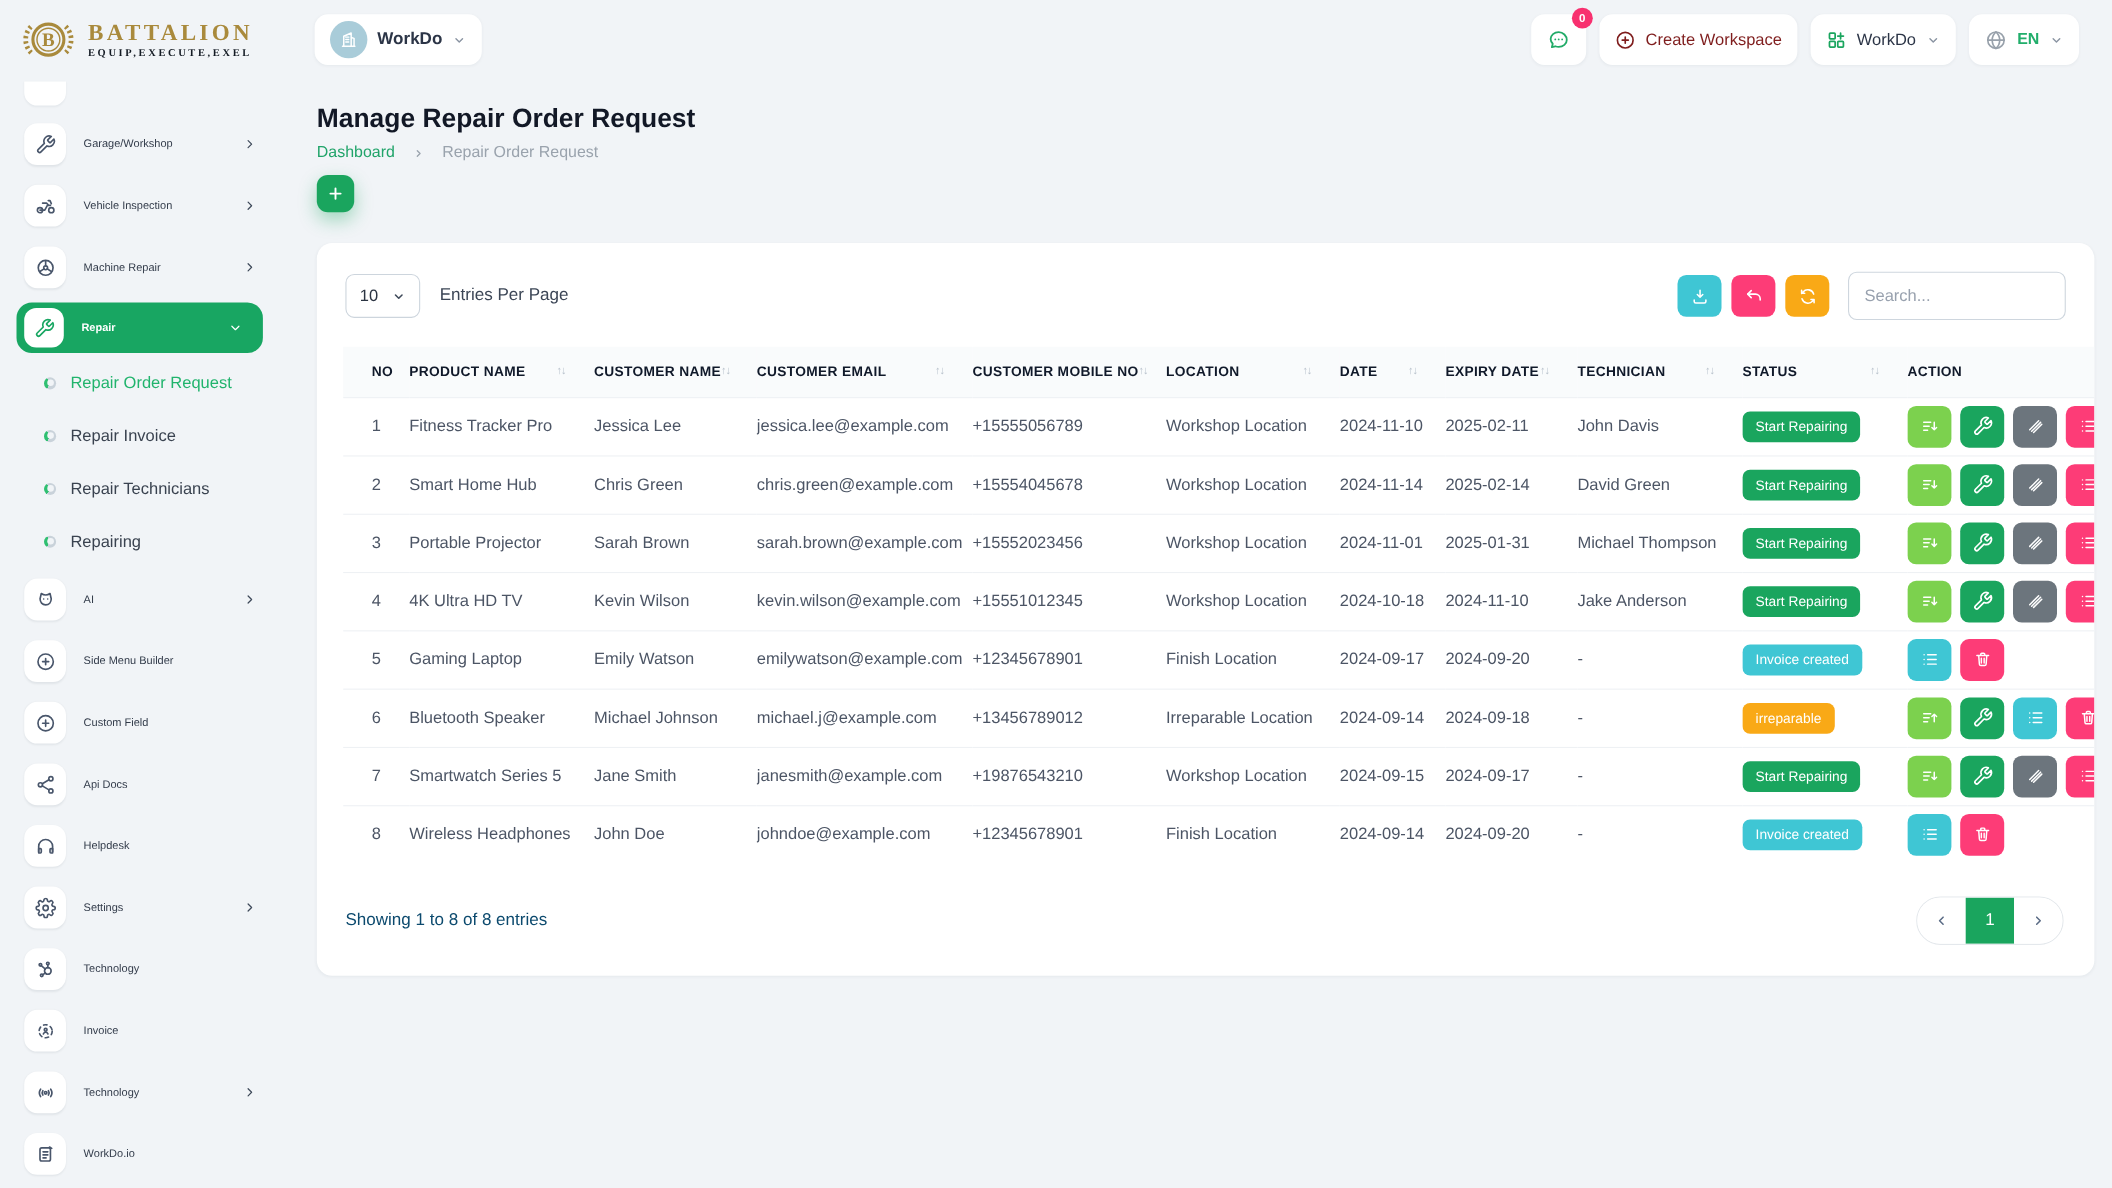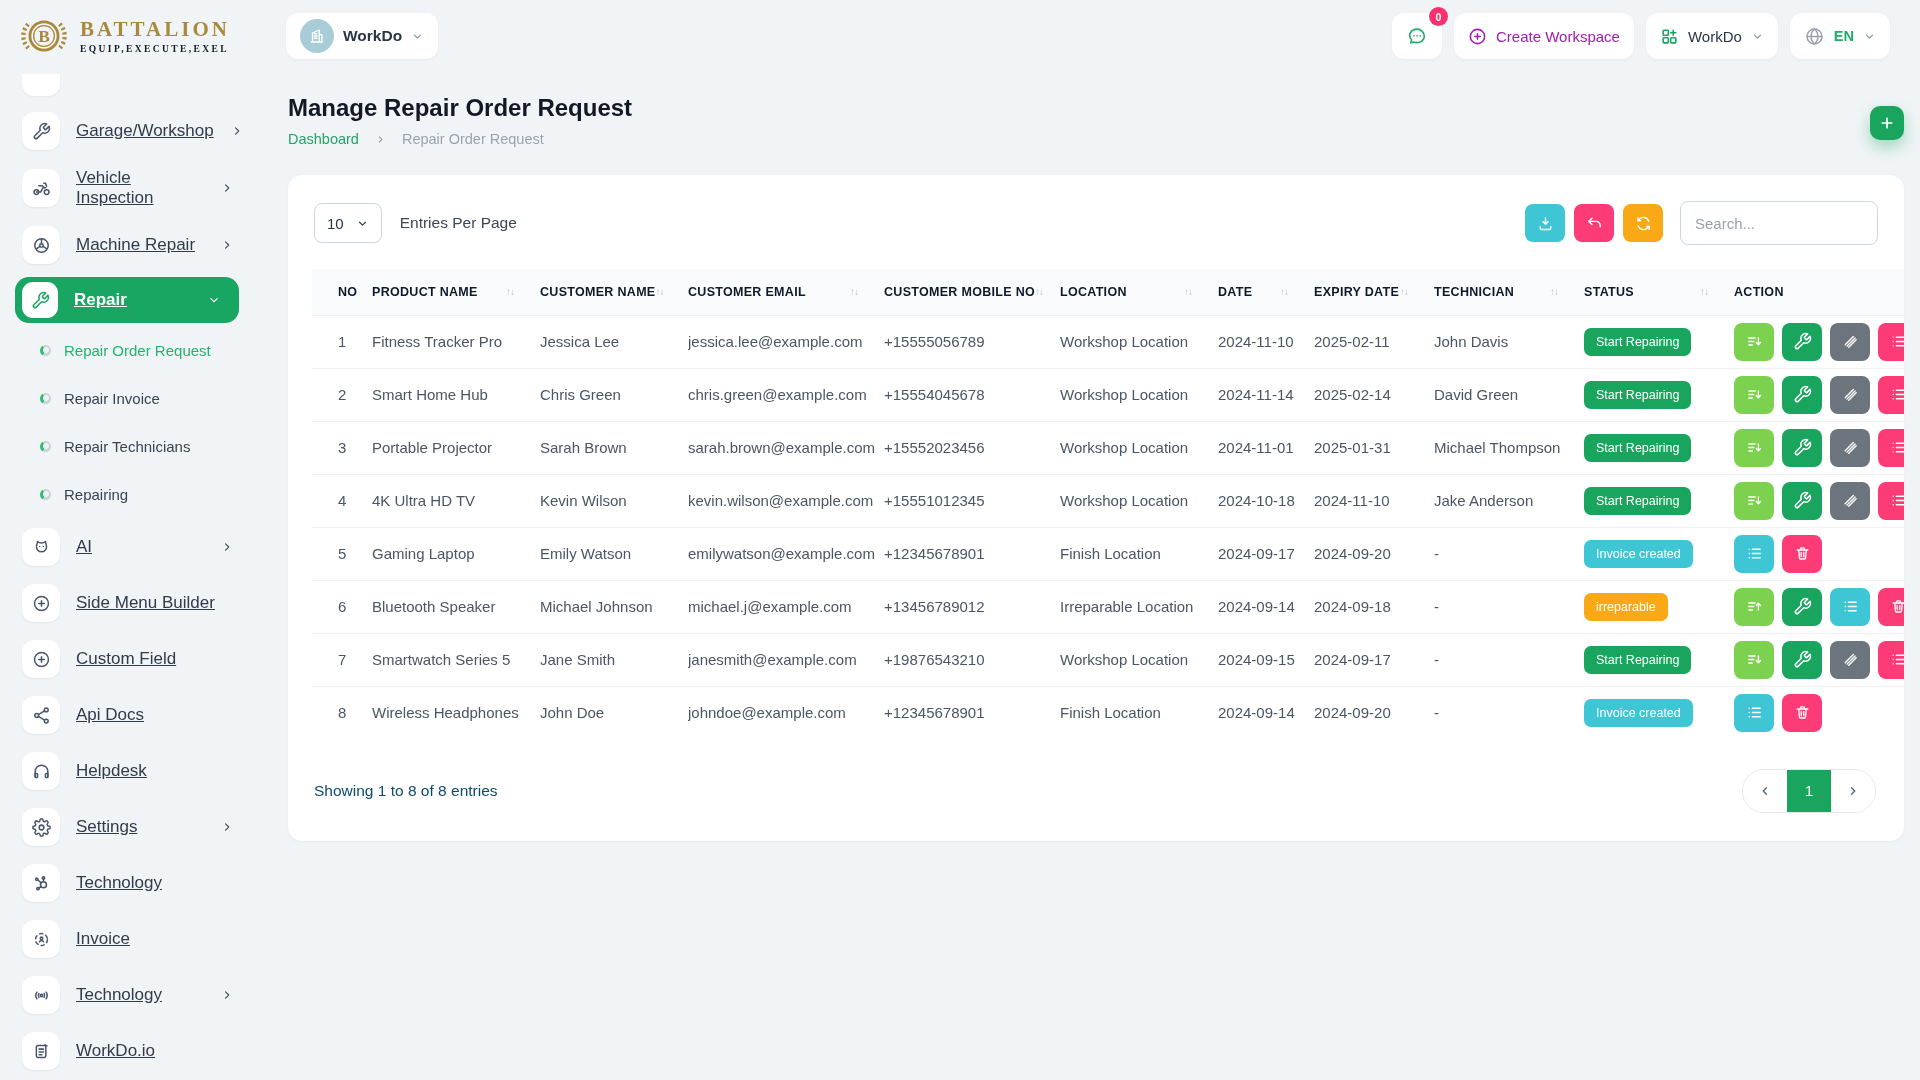--- a/index.html
+++ b/index.html
@@ -17,46 +17,46 @@
   .logo { display:flex; align-items:center; gap:10px; width:268px; }
   .logo-text { display:flex; flex-direction:column; }
   .logo-name { font-family:"Liberation Serif", serif; font-weight:bold; font-size:21px; letter-spacing:3px; color:#a98a3c; line-height:1; }
   .logo-tag { font-family:"Liberation Serif", serif; font-weight:bold; font-size:9.5px; letter-spacing:2.4px; color:#141b24; margin-top:4px; }
   .pill { background:#fff; border-radius:12px; height:46px; display:inline-flex; align-items:center; gap:9px; padding:0 14px; box-shadow:0 1px 3px rgba(25,39,60,.05); cursor:pointer; }
   .ws-avatar { width:34px; height:34px; border-radius:50%; background:#a9ccd9; display:grid; place-items:center; color:#fff; }
   .ws-label { font-size:15.5px; color:#2c3547; font-weight:bold; }
   .tb-right { margin-left:auto; display:flex; align-items:center; gap:12px; }
   .chat-btn { width:50px; justify-content:center; position:relative; color:#22ab68; }
   .chat-badge { position:absolute; top:-6px; right:-6px; min-width:19px; height:19px; border-radius:999px; background:#f8306f; color:#fff; font-size:10.5px; font-weight:bold; display:grid; place-items:center; padding:0 4px; }
-  .create-ws { color:#a21caf; font-size:15px; font-weight:500; }
+  .create-ws { color:#7f1d1d; font-size:15px; font-weight:500; }
   .apps-label { font-size:15px; color:#2c3547; font-weight:500; }
   .lang-label { font-size:14.5px; color:#21ae6b; font-weight:bold; }
   .chev { color:#8b95a3; }
   .chev-dark { color:#3f4a5a; }
 
   
   .sidebar { position:absolute; top:72px; left:0; width:260px; bottom:0; padding:2px 0 0 22px; overflow:hidden; }
   .partial-box { width:38px; height:22px; background:#fff; border-radius:0 0 12px 12px; box-shadow:0 1px 2px rgba(18,28,45,.06); margin-bottom:16px; }
   .side-item { display:flex; align-items:center; gap:16px; margin-bottom:18px; padding-right:26px; cursor:pointer; }
   .icon-box { width:38px; height:38px; border-radius:12px; background:#fff; display:grid; place-items:center; color:#49566b; box-shadow:0 1px 2px rgba(18,28,45,.07); flex:0 0 auto; }
-  .side-label { font-size:17px; color:#323b4a;text-decoration:underline; }
+  .side-label { font-size:10px; color:#323b4a; }
   .side-chev { margin-left:auto; color:#3f4a5a; }
   .side-item.active { background:#18a662; border-radius:14px; margin-left:-7px; padding:5px 18px 5px 7px; width:224px; margin-bottom:13px; margin-top:-5px; }
   .side-item.active .icon-box { width:36px; height:36px; border-radius:11px; color:#18a662; box-shadow:none; }
   .side-item.active .side-label { color:#fff; font-weight:bold; }
   .side-item.active .side-chev { color:#fff; }
   .sub-item { display:flex; align-items:center; gap:13px; height:28px; margin-bottom:20px; margin-left:18px; cursor:pointer; }
   .bullet { width:11px; height:11px; border-radius:50%; background:conic-gradient(#c9d2da 0 210deg, #2fbf71 210deg 330deg, #c9d2da 330deg 360deg); position:relative; flex:0 0 auto; }
   .bullet::after { content:""; position:absolute; inset:2.5px; border-radius:50%; background:#f1f4f7; }
   .sub-label { font-size:15px; color:#3a4350; }
   .sub-item.active .sub-label { color:#21b46d; }
 
   
   .main { position:absolute; left:260px; right:0; top:72px; bottom:0; padding:0 16px 0 28px; }
-  .title-row { display:flex; justify-content:space-between; align-items:flex-start; margin-top:22px; }
+  .title-row { display:flex; justify-content:space-between; align-items:flex-start; margin-top:22px;flex-direction:column; }
   .page-title { font-size:24px; font-weight:bold; color:#121826; margin:0; }
   .breadcrumb { display:flex; align-items:center; gap:16px; margin-top:9px; font-size:14.5px; }
   .bc-home { color:#21a46a; cursor:pointer; }
   .bc-sep { color:#9aa3ad; }
   .bc-cur { color:#9aa3ad; }
   .add-btn { width:34px; height:34px; border-radius:10px; background:#1aa55e; color:#fff; display:grid; place-items:center; margin-top:12px; cursor:pointer; box-shadow:0 7px 16px rgba(26,165,94,.38); }
 
   
   .card { background:#fff; border-radius:14px; margin-top:28px; padding:26px 0 28px 0; box-shadow:0 1px 3px rgba(25,39,60,.05); overflow:hidden; }
   .controls { display:flex; align-items:center; padding:0 26px; margin-bottom:24px; }

